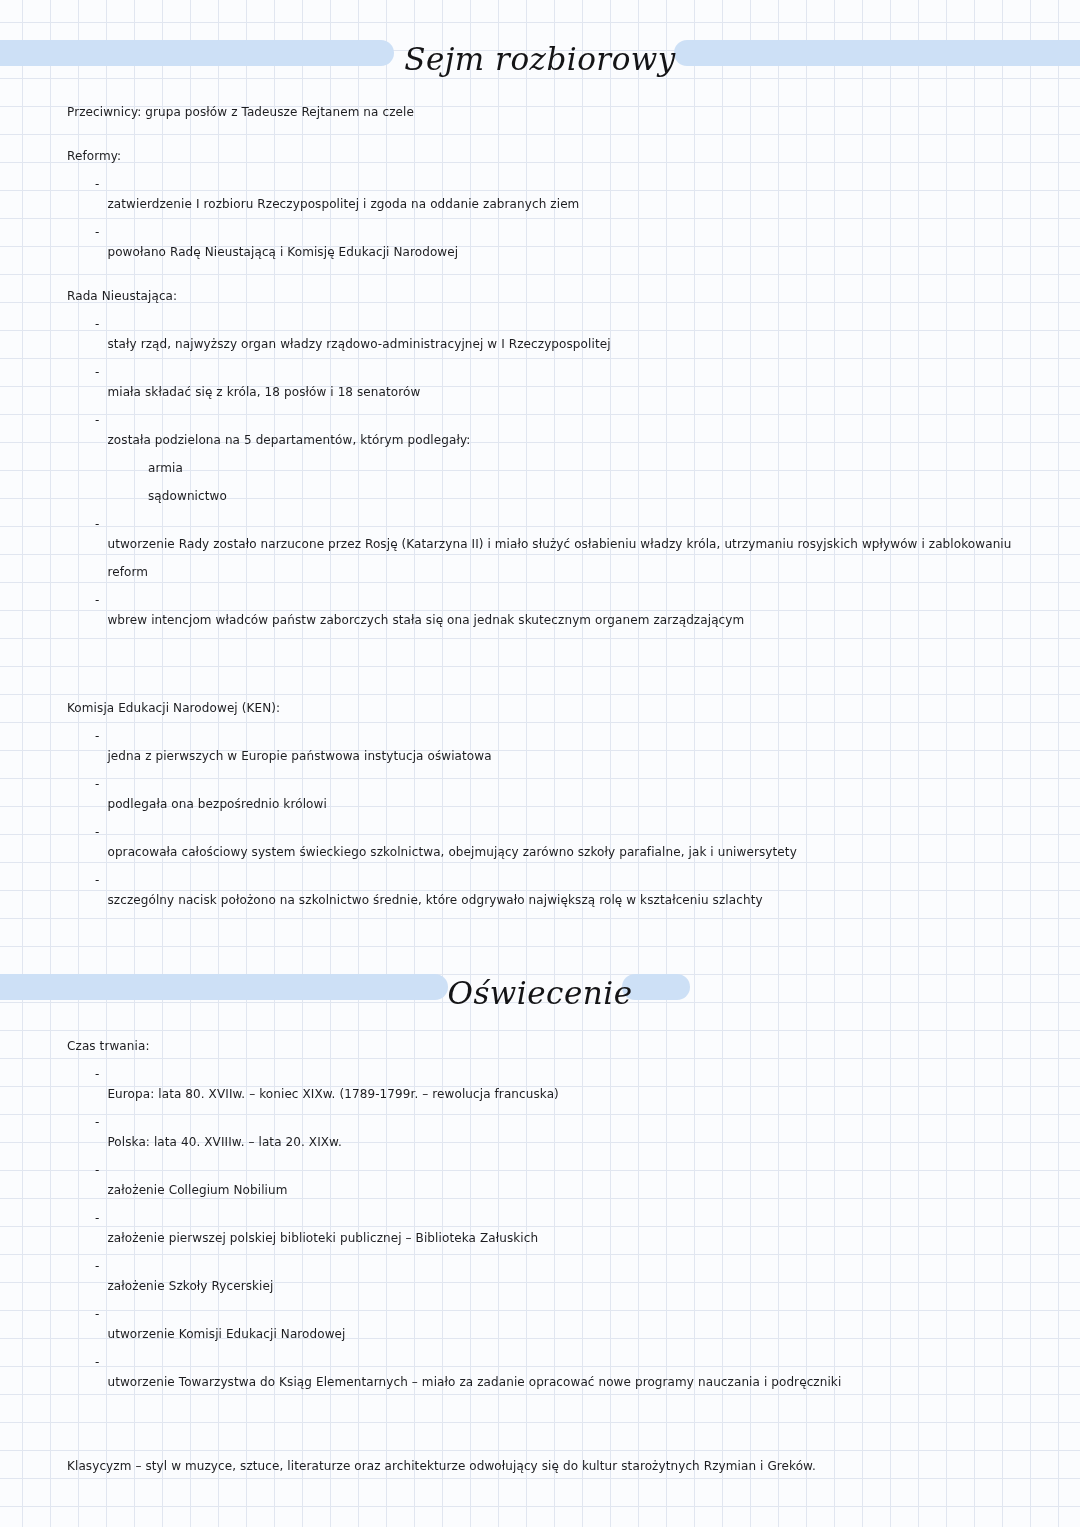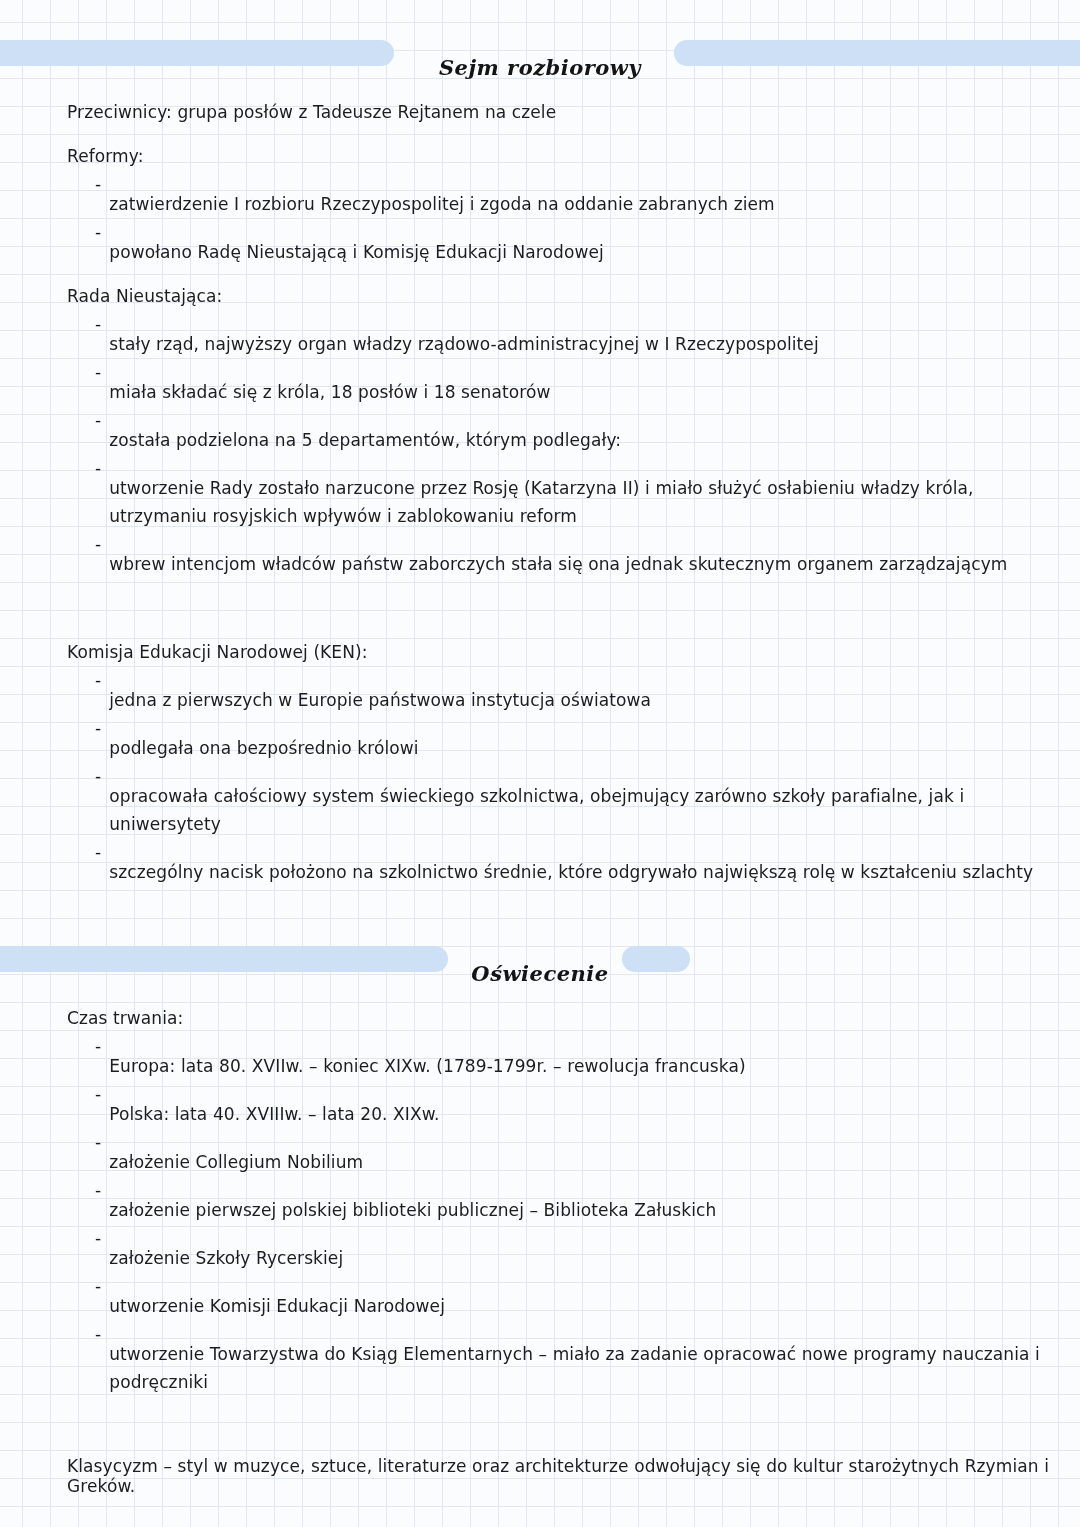--- a/index.html
+++ b/index.html
@@ -25,44 +25,44 @@
   }
   .title-row {
     position: relative;
     height: 46px;
   }
   .title-row.first { margin-top: 30px; }
   .title-row.second { margin-top: 50px; }
   .section-title {
     position: absolute;
     left: 0; right: 0; top: 0;
-    margin: 16px;
+    margin: 7px;
     text-align: center;
     font-family: "DejaVu Serif", serif;
     font-style: italic;
-    font-weight: bold;
-    font-size: 21px;
+    font-weight: normal;
+    font-size: 31px;
     line-height: 44px;
     color: #141416;
     letter-spacing: 0.5px;
   }
   .bar {
     position: absolute;
     top: 10px;
     height: 26px;
     border-radius: 13px;
     background: #cde0f6;
   }
   .bar-l1 { left: -14px; width: 408px; }
   .bar-r1 { left: 674px; right: -14px; }
   .bar-l2 { left: -14px; width: 462px; }
   .bar-r2 { left: 622px; width: 68px; }
   .content {
     padding: 0 28px 0 67px;
-    font-size: 17px;
+    font-size: 12px;
     letter-spacing: 0.1px;
   }
   .content.after-title { padding-top: 22px; }
   .line {
     margin: 0;
     line-height: 28px;
   }
   .para {
     margin: 0;
     line-height: 20px;
@@ -119,20 +119,22 @@
         <span class="li-text">stały rząd, najwyższy organ władzy rządowo-administracyjnej w I Rzeczypospolitej</span>
       </div>
       <div class="li">
         <span class="dash">-</span>
         <span class="li-text">miała składać się z króla, 18 posłów i 18 senatorów</span>
       </div>
       <div class="li">
         <span class="dash">-</span>
         <span class="li-text">została podzielona na 5 departamentów, którym podlegały:</span>
       </div>
+      <div class="sub">armia</div>
+      <div class="sub">sądownictwo</div>
       <div class="li">
         <span class="dash">-</span>
         <span class="li-text">utworzenie Rady zostało narzucone przez Rosję (Katarzyna II) i miało służyć osłabieniu władzy króla, utrzymaniu rosyjskich wpływów i zablokowaniu reform</span>
       </div>
       <div class="li">
         <span class="dash">-</span>
         <span class="li-text">wbrew intencjom władców państw zaborczych stała się ona jednak skutecznym organem zarządzającym</span>
       </div>
     </div>
 

